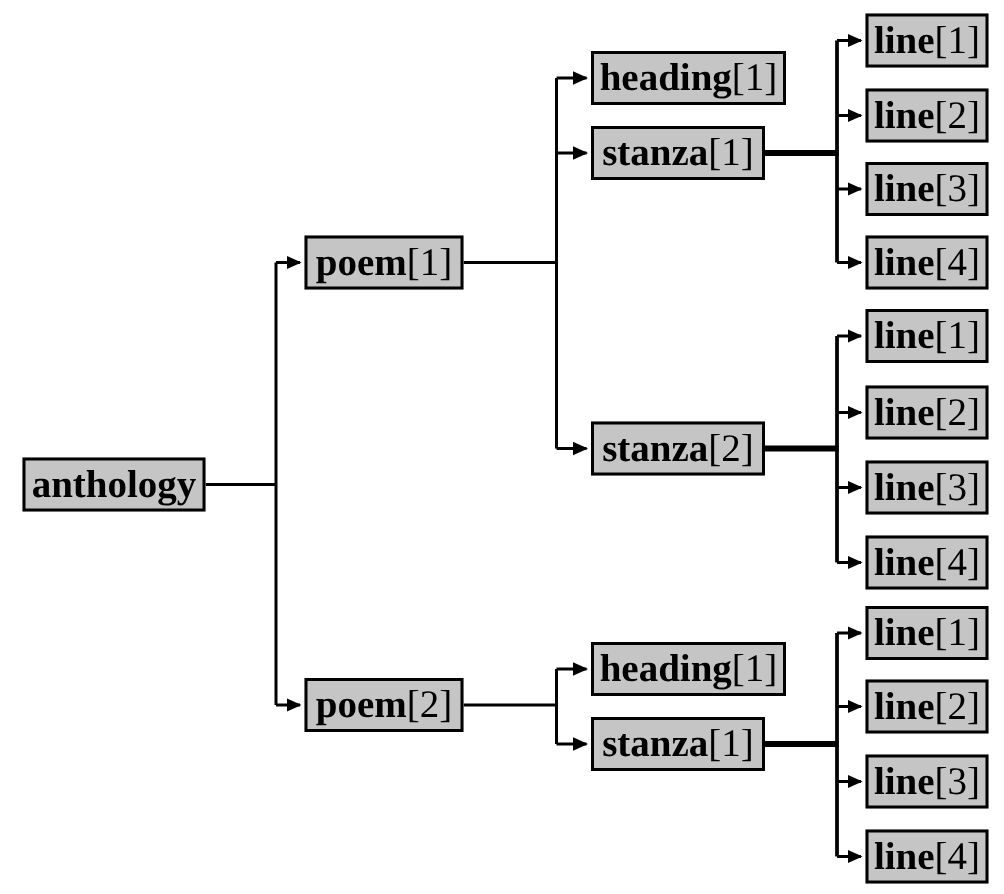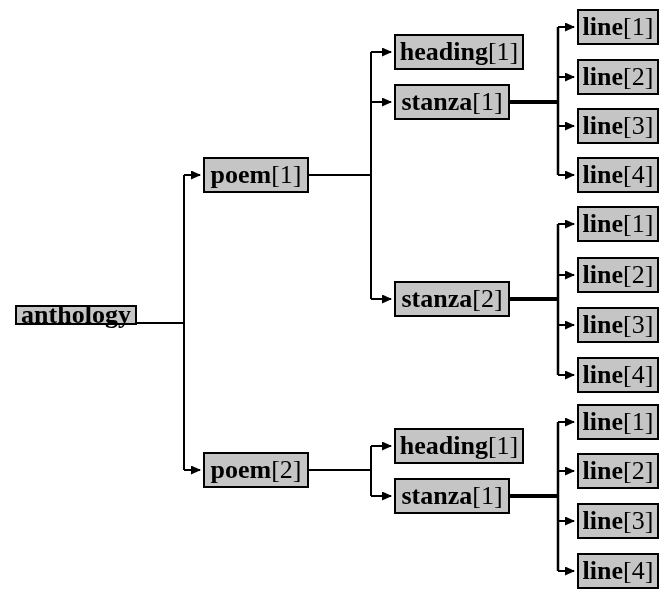--- a/index.html
+++ b/index.html
@@ -85,21 +85,21 @@
     <line class="edge" x1="371" y1="496" x2="391" y2="496" marker-end="url(#arrow)"></line>
 
     <line class="edge thick" x1="510" y1="496" x2="559" y2="496"></line>
     <line class="edge trunk" x1="558" y1="422" x2="558" y2="571"></line>
     <line class="edge" x1="558" y1="422" x2="574" y2="422" marker-end="url(#arrow)"></line>
     <line class="edge" x1="558" y1="471" x2="574" y2="471" marker-end="url(#arrow)"></line>
     <line class="edge" x1="558" y1="521" x2="574" y2="521" marker-end="url(#arrow)"></line>
     <line class="edge" x1="558" y1="571" x2="574" y2="571" marker-end="url(#arrow)"></line>
   </svg>
 
-  <div class="node" style="left:15px;top:305px;width:122px;height:20px">
+  <div class="node" style="left:15px;top:305px;width:122px;height:36px">
     <span class="nm">anthology</span>
       <span class="idx"></span>
   </div>
 
   <div class="node" style="left:203px;top:157px;width:106px;height:36px">
     <span class="nm">poem</span>
       <span class="idx">[1]</span>
   </div>
   <div class="node" style="left:203px;top:452px;width:106px;height:36px">
     <span class="nm">poem</span>

